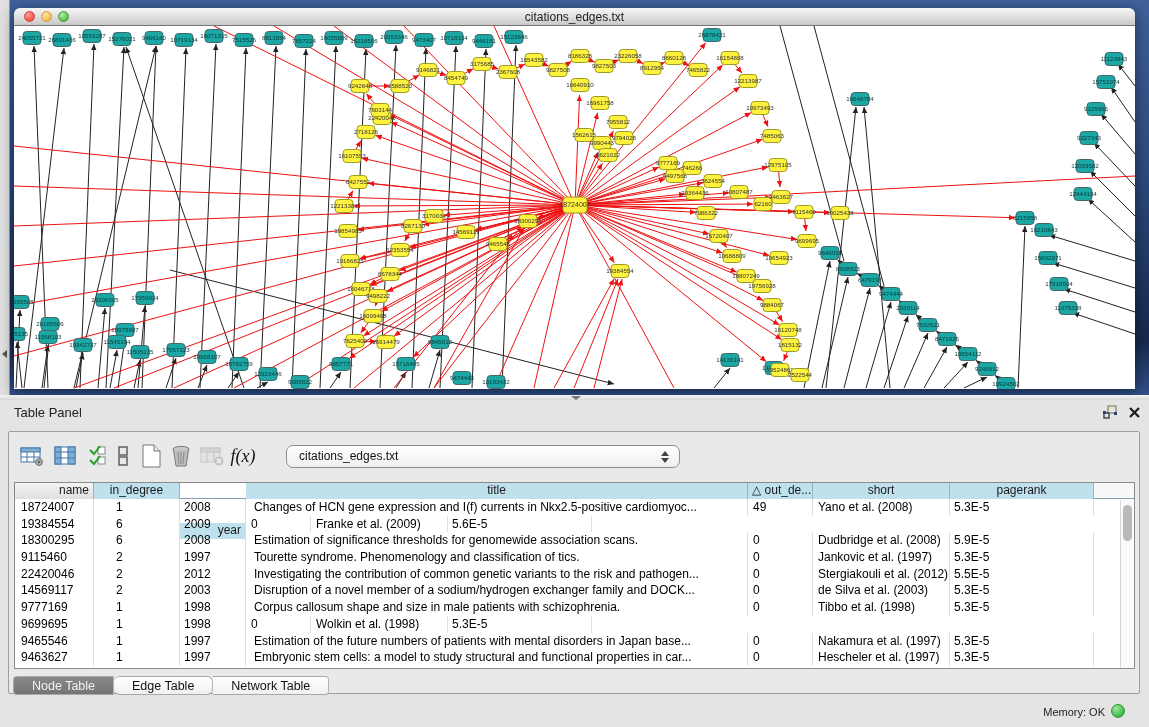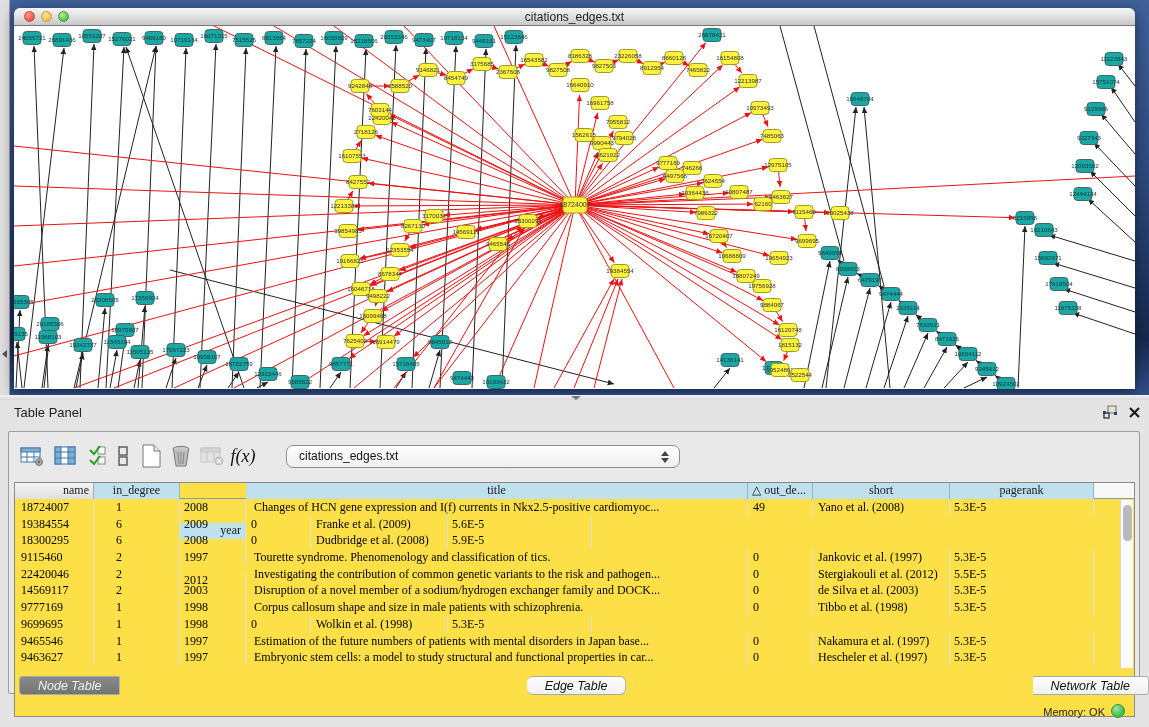--- a/index.html
+++ b/index.html
@@ -45,36 +45,36 @@
   .fx{font-family:Liberation Serif, serif;font-style:italic;font-size:18px;color:#111;text-align:right;}
   .combo{position:absolute;left:277px;top:3px;width:394px;height:23px;border:1px solid #8F8F8F;
     border-radius:7px;background:linear-gradient(180deg,#FFFFFF,#EFEFEF);
     font-size:12px;color:#111;line-height:21px;padding-left:12px;}
   .combo-arrows{position:absolute;right:10px;top:3px;width:9px;height:16px;}
   .combo-arrows .up{position:absolute;left:1px;top:2px;width:0;height:0;
     border-left:4px solid transparent;border-right:4px solid transparent;border-bottom:5px solid #444;}
   .combo-arrows .dn{position:absolute;left:1px;bottom:2px;width:0;height:0;
     border-left:4px solid transparent;border-right:4px solid transparent;border-top:5px solid #444;}
 
-  .table-wrap{position:absolute;left:5px;top:50px;width:1121px;height:235px;background:#fde047;
-    border:1px solid #8A8A8A;overflow:hidden;font-family:Liberation Serif, serif;}
+  .table-wrap{position:absolute;left:5px;top:50px;width:1121px;height:187px;background:#ffffff;
+    border:1px solid #8A8A8A;overflow:hidden;}
   .thead{display:flex;height:16px;border-bottom:1px solid #7F9FAF;}
   .hc{height:16px;line-height:15px;font-size:12px;color:#1a1a1a;background:#BFE0ED;
     border-right:1px solid #93B5C6;overflow:hidden;white-space:nowrap;padding:0 4px;flex:none;}
   .hc.first{background:linear-gradient(180deg,#F4F4F4,#DFDFDF);border-right:1px solid #AAA;}
   .hfill{flex:1;background:#F8F8F8;}
   .tbody{position:relative;}
   .trow{display:flex;height:16.7px;}
   .tc{height:16.7px;line-height:16.5px;font-size:12px;color:#000;border-right:1px solid #DDD;
     overflow:hidden;white-space:nowrap;flex:none;}
   .vscroll{position:absolute;right:1px;top:17px;width:13px;height:168px;background:#FAFAFA;
     border-left:1px solid #D5D5D5;}
   .vthumb{position:absolute;left:2px;top:5px;width:9px;height:36px;border-radius:5px;background:#B9B9B9;}
 
-  .tabs-row{position:absolute;left:10px;top:244px;width:100%;display:flex;justify-content:space-between;font-style:italic;}
+  .tabs-row{position:absolute;left:4px;top:244px;width:100%;display:flex;justify-content:flex-start;}
   .seg{height:19px;line-height:18px;font-size:12.5px;padding:0 18px;background:linear-gradient(180deg,#FFF,#F0F0F0);
     color:#111;border-top:1px solid #A8A8A8;border-bottom:1px solid #A8A8A8;border-right:1px solid #B5B5B5;text-align:center;border-radius:6px;}
   .seg.first{border-left:1px solid #A8A8A8;border-radius:4px 0 0 4px;}
   .seg.last{border-radius:0 4px 4px 0;}
   .seg.active{background:linear-gradient(180deg,#8A8A8A,#747474);color:#F2F2F2;}
 
   .status{position:absolute;left:0;top:700px;width:1149px;height:27px;}
   .mem-label{position:absolute;right:44px;top:6px;font-size:11px;color:#222;}
   .mem-dot{position:absolute;right:24px;top:4px;width:14px;height:14px;border-radius:50%;
     background:radial-gradient(circle at 35% 30%,#9FE79A,#3DB84A 70%);border:1px solid #2F9637;}
@@ -943,37 +943,38 @@
             <div class="tc" style="width: 86px; padding-left: 22px;">6</div>
             <div class="tc" style="width: 66px; padding-left: 4px;">2009</div>
             <div class="tc" style="width: 65px; padding-left: 5px;">0</div>
             <div class="tc" style="width: 137px; padding-left: 5px;">Franke et al. (2009)</div>
             <div class="tc" style="width: 144px; padding-left: 4px;">5.6E-5</div>
           </div>
           <div class="trow">
             <div class="tc" style="width: 79px; padding-left: 6px;">18300295</div>
             <div class="tc" style="width: 86px; padding-left: 22px;">6</div>
             <div class="tc" style="width: 66px; padding-left: 4px;">2008</div>
+            <div class="tc" style="width: 502px; padding-left: 8px;">Estimation of significance thresholds for genomewide association scans.</div>
             <div class="tc" style="width: 65px; padding-left: 5px;">0</div>
             <div class="tc" style="width: 137px; padding-left: 5px;">Dudbridge et al. (2008)</div>
             <div class="tc" style="width: 144px; padding-left: 4px;">5.9E-5</div>
           </div>
           <div class="trow">
             <div class="tc" style="width: 79px; padding-left: 6px;">9115460</div>
             <div class="tc" style="width: 86px; padding-left: 22px;">2</div>
             <div class="tc" style="width: 66px; padding-left: 4px;">1997</div>
             <div class="tc" style="width: 502px; padding-left: 8px;">Tourette syndrome. Phenomenology and classification of tics.</div>
             <div class="tc" style="width: 65px; padding-left: 5px;">0</div>
             <div class="tc" style="width: 137px; padding-left: 5px;">Jankovic et al. (1997)</div>
             <div class="tc" style="width: 144px; padding-left: 4px;">5.3E-5</div>
           </div>
           <div class="trow">
             <div class="tc" style="width: 79px; padding-left: 6px;">22420046</div>
             <div class="tc" style="width: 86px; padding-left: 22px;">2</div>
-            <div class="tc" style="width: 66px; padding-left: 4px; margin-top: 6px;">2012</div>
+            <div class="tc" style="width: 66px; padding-left: 4px;">2012</div>
             <div class="tc" style="width: 502px; padding-left: 8px;">Investigating the contribution of common genetic variants to the risk and pathogen...</div>
             <div class="tc" style="width: 65px; padding-left: 5px;">0</div>
             <div class="tc" style="width: 137px; padding-left: 5px;">Stergiakouli et al. (2012)</div>
             <div class="tc" style="width: 144px; padding-left: 4px;">5.5E-5</div>
           </div>
           <div class="trow">
             <div class="tc" style="width: 79px; padding-left: 6px;">14569117</div>
             <div class="tc" style="width: 86px; padding-left: 22px;">2</div>
             <div class="tc" style="width: 66px; padding-left: 4px;">2003</div>
             <div class="tc" style="width: 502px; padding-left: 8px;">Disruption of a novel member of a sodium/hydrogen exchanger family and DOCK...</div>

